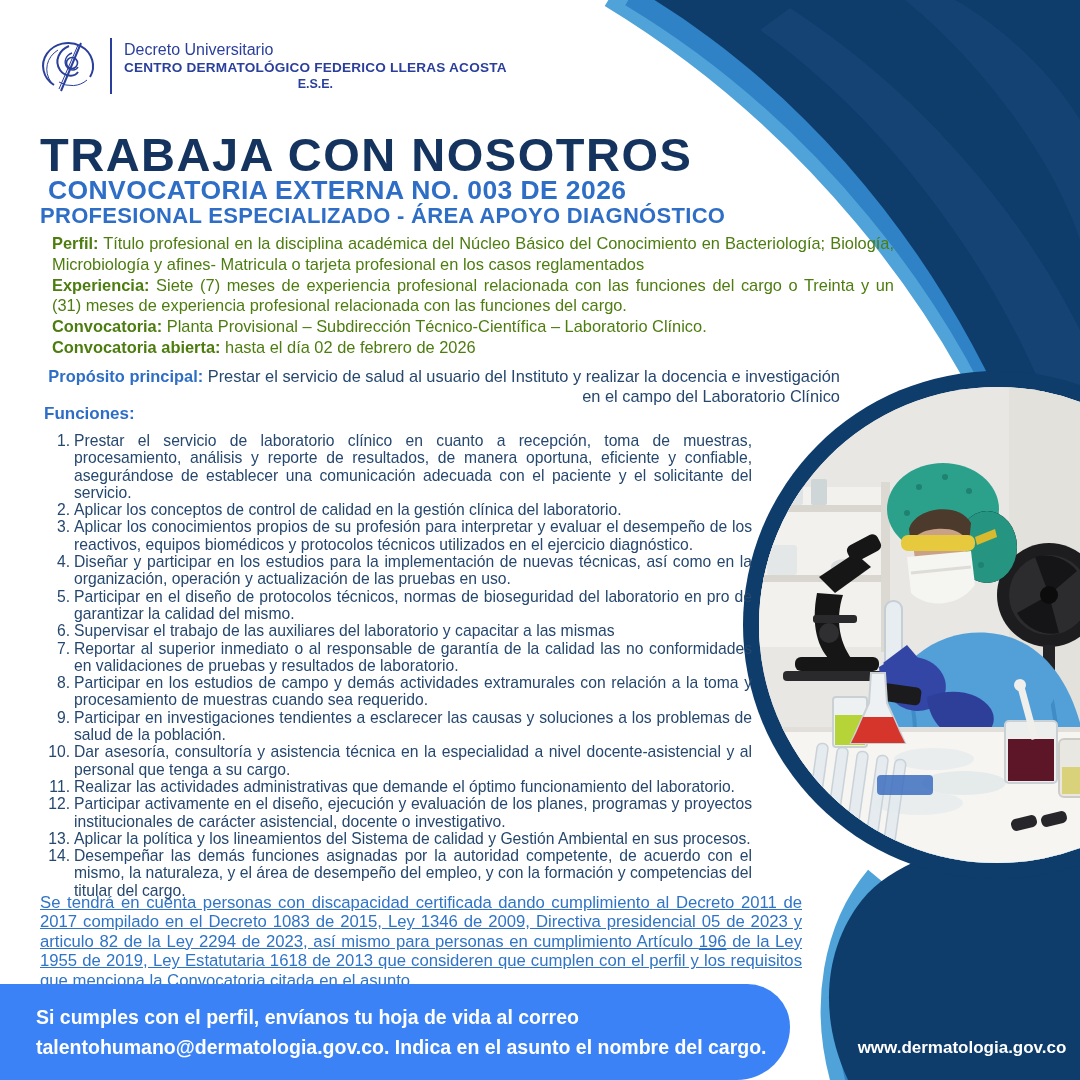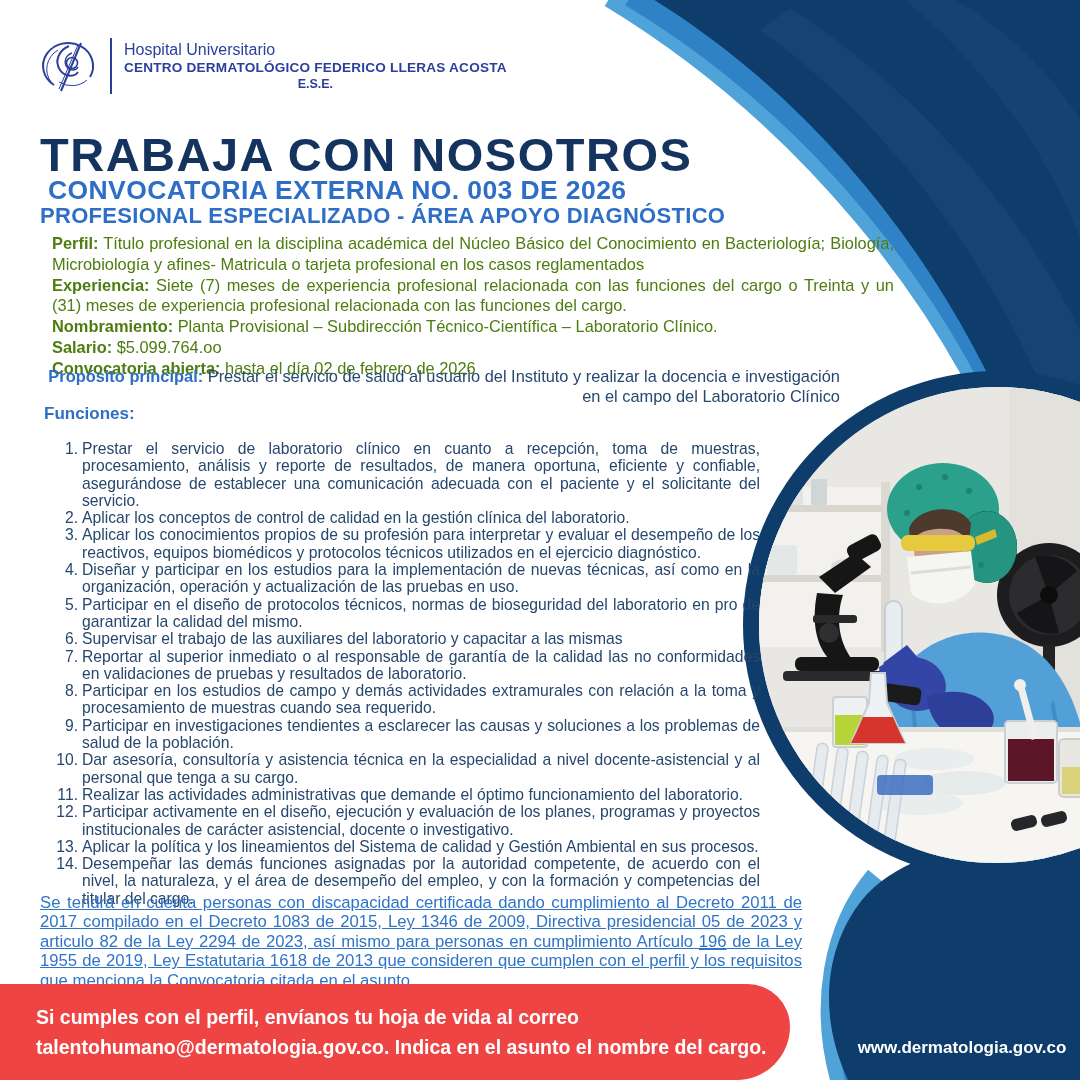--- a/index.html
+++ b/index.html
@@ -24,35 +24,35 @@
   .h3{position:absolute;left:40px;top:203px;font-size:22px;font-weight:700;letter-spacing:.3px;color:#2e6ec6;z-index:3;white-space:nowrap;}
   
   .details{position:absolute;left:52px;top:233px;width:842px;z-index:3;
     font-size:16.4px;line-height:20.8px;color:#4d7c0f;text-align:justify;}
   .details p{margin:0;}
   .details b{font-weight:700;}
   .proposito{position:absolute;left:40px;top:366px;width:800px;z-index:3;
     font-size:16.4px;line-height:20.4px;color:#26476e;text-align:right;}
   .proposito b{color:#2e6ec6;font-weight:700;}
   .funciones-h{position:absolute;left:44px;top:404px;font-size:17px;font-weight:700;color:#2e6ec6;z-index:3;}
-  ol.funciones{position:absolute;left:46px;top:432px;width:706px;margin:8px;padding:0;
+  ol.funciones{position:absolute;left:46px;top:432px;width:706px;margin:0;padding:0;
     list-style:none;counter-reset:fn;z-index:3;
     font-size:15.7px;line-height:17.3px;color:#26476e;text-align:justify;}
   ol.funciones li{counter-increment:fn;position:relative;padding-left:28px;margin:0;}
   ol.funciones li::before{content:counter(fn) ".";position:absolute;left:0;width:24px;text-align:right;}
   .legal{position:absolute;left:40px;top:893px;width:762px;z-index:3;
     font-size:16.7px;line-height:19.4px;color:#2f74c6;text-align:justify;font-weight:400;text-decoration:underline;}
   .legal u{text-underline-offset:2px;}
   
   .photo{position:absolute;left:743px;top:371px;width:508px;height:508px;border-radius:50%;
     background:#0e3c6b;z-index:2;}
   .photo-inner{position:absolute;inset:16px;border-radius:50%;overflow:hidden;background:#e9e7e3;}
   .photo-inner svg{display:block;width:100%;height:100%;}
   
-  .footer-bar{position:absolute;left:0;top:984px;width:790px;height:96px;background:#ef4444;
+  .footer-bar{position:absolute;left:0;top:984px;width:790px;height:96px;background:#3b82f6;
     border-radius:0 56px 70px 0;z-index:4;color:#ffffff;}
   .footer-bar .l1{position:absolute;left:36px;top:22px;font-size:19.5px;font-weight:700;white-space:nowrap;}
   .footer-bar .l2{position:absolute;left:36px;top:52px;font-size:19.5px;font-weight:700;white-space:nowrap;}
   .website{position:absolute;left:852px;top:1038px;width:220px;text-align:center;z-index:5;
     color:#ffffff;font-size:17px;font-weight:700;white-space:nowrap;}
 </style>
 </head>
 <body>
 
 <div class="poster">
@@ -78,35 +78,34 @@
         <path d="M49 47 A22 20 0 0 1 21 49" stroke-width="1"></path>
         <path d="M31 13 C 21 17 16 28 22 37 C 26 43 36 45 40 39"></path>
         <path d="M34 20 C 28 22 25 29 29 34 C 32 38 38 38 40 34" stroke-width="1.4"></path>
         <circle cx="34" cy="30" r="5.5" stroke-width="1.6"></circle>
         <path d="M43 10 L 23 58"></path>
         <path d="M40 12 L 21 56" stroke-width="1"></path>
       </g>
     </svg>
     <div class="brand-sep"></div>
     <div class="brand-text">
-      <div class="brand-l1">Hospital Universitario</div>
+      <div class="brand-l1">Decreto Universitario</div>
       <div class="brand-l2">CENTRO DERMATOLÓGICO FEDERICO LLERAS ACOSTA</div>
       <div class="brand-l3">E.S.E.</div>
     </div>
   </div>
 
   <div class="h1">TRABAJA CON NOSOTROS</div>
   <div class="h2">CONVOCATORIA EXTERNA NO. 003 DE 2026</div>
   <div class="h3">PROFESIONAL ESPECIALIZADO - ÁREA APOYO DIAGNÓSTICO</div>
 
   <div class="details">
     <p><b>Perfil:</b><span> Título profesional en la disciplina académica del Núcleo Básico del Conocimiento en Bacteriología; Biología, Microbiología y afines- Matricula o tarjeta profesional en los casos reglamentados</span></p>
     <p><b>Experiencia:</b><span> Siete (7) meses de experiencia profesional relacionada con las funciones del cargo o Treinta y un (31) meses de experiencia profesional relacionada con las funciones del cargo.</span></p>
-    <p><b>Nombramiento:</b><span> Planta Provisional – Subdirección Técnico-Científica – Laboratorio Clínico.</span></p>
-    <p><b>Salario:</b><span> $5.099.764.oo</span></p>
+    <p><b>Convocatoria:</b><span> Planta Provisional – Subdirección Técnico-Científica – Laboratorio Clínico.</span></p>
     <p><b>Convocatoria abierta:</b><span> hasta el día 02 de febrero de 2026</span></p>
   </div>
 
   <div class="proposito">
     <b>Propósito principal:</b><span> Prestar el servicio de salud al usuario del Instituto y realizar la docencia e investigación en el campo del Laboratorio Clínico</span>
   </div>
 
   <div class="funciones-h">Funciones:</div>
   <ol class="funciones">
     <li>Prestar el servicio de laboratorio clínico en cuanto a recepción, toma de muestras, procesamiento, análisis y reporte de resultados, de manera oportuna, eficiente y confiable, asegurándose de establecer una comunicación adecuada con el paciente y el solicitante del servicio.</li>
@@ -115,21 +114,21 @@
     <li>Diseñar y participar en los estudios para la implementación de nuevas técnicas, así como en la organización, operación y actualización de las pruebas en uso.</li>
     <li>Participar en el diseño de protocolos técnicos, normas de bioseguridad del laboratorio en pro de garantizar la calidad del mismo.</li>
     <li>Supervisar el trabajo de las auxiliares del laboratorio y capacitar a las mismas</li>
     <li>Reportar al superior inmediato o al responsable de garantía de la calidad las no conformidades en validaciones de pruebas y resultados de laboratorio.</li>
     <li>Participar en los estudios de campo y demás actividades extramurales con relación a la toma y procesamiento de muestras cuando sea requerido.</li>
     <li>Participar en investigaciones tendientes a esclarecer las causas y soluciones a los problemas de salud de la población.</li>
     <li>Dar asesoría, consultoría y asistencia técnica en la especialidad a nivel docente-asistencial y al personal que tenga a su cargo.</li>
     <li>Realizar las actividades administrativas que demande el óptimo funcionamiento del laboratorio.</li>
     <li>Participar activamente en el diseño, ejecución y evaluación de los planes, programas y proyectos institucionales de carácter asistencial, docente o investigativo.</li>
     <li>Aplicar la política y los lineamientos del Sistema de calidad y Gestión Ambiental en sus procesos.</li>
-    <li>Desempeñar las demás funciones asignadas por la autoridad competente, de acuerdo con el nivel, la naturaleza, y el área de desempeño del empleo, y con la formación y competencias del titular del cargo.</li>
+    <li>Desempeñar las demás funciones asignadas por la autoridad competente, de acuerdo con el mismo, la naturaleza, y el área de desempeño del empleo, y con la formación y competencias del titular del cargo.</li>
   </ol>
 
   <div class="legal"><span>Se tendrá en cuenta personas con discapacidad certificada dando cumplimiento al Decreto 2011 de 2017 compilado en el Decreto 1083 de 2015, Ley 1346 de 2009, Directiva presidencial 05 de 2023 y articulo 82 de la Ley 2294 de 2023, así mismo para personas en cumplimiento Artículo </span><u>196</u><span> de la Ley 1955 de 2019, Ley Estatutaria 1618 de 2013 que consideren que cumplen con el perfil y los requisitos que menciona la Convocatoria citada en el asunto.</span></div>
 
   <div class="photo">
     <div class="photo-inner">
       <svg viewBox="0 0 476 476">
         <rect width="476" height="476" fill="#e9e7e3"></rect>
         <rect x="250" y="0" width="226" height="360" fill="#e3e1dc"></rect>
 

